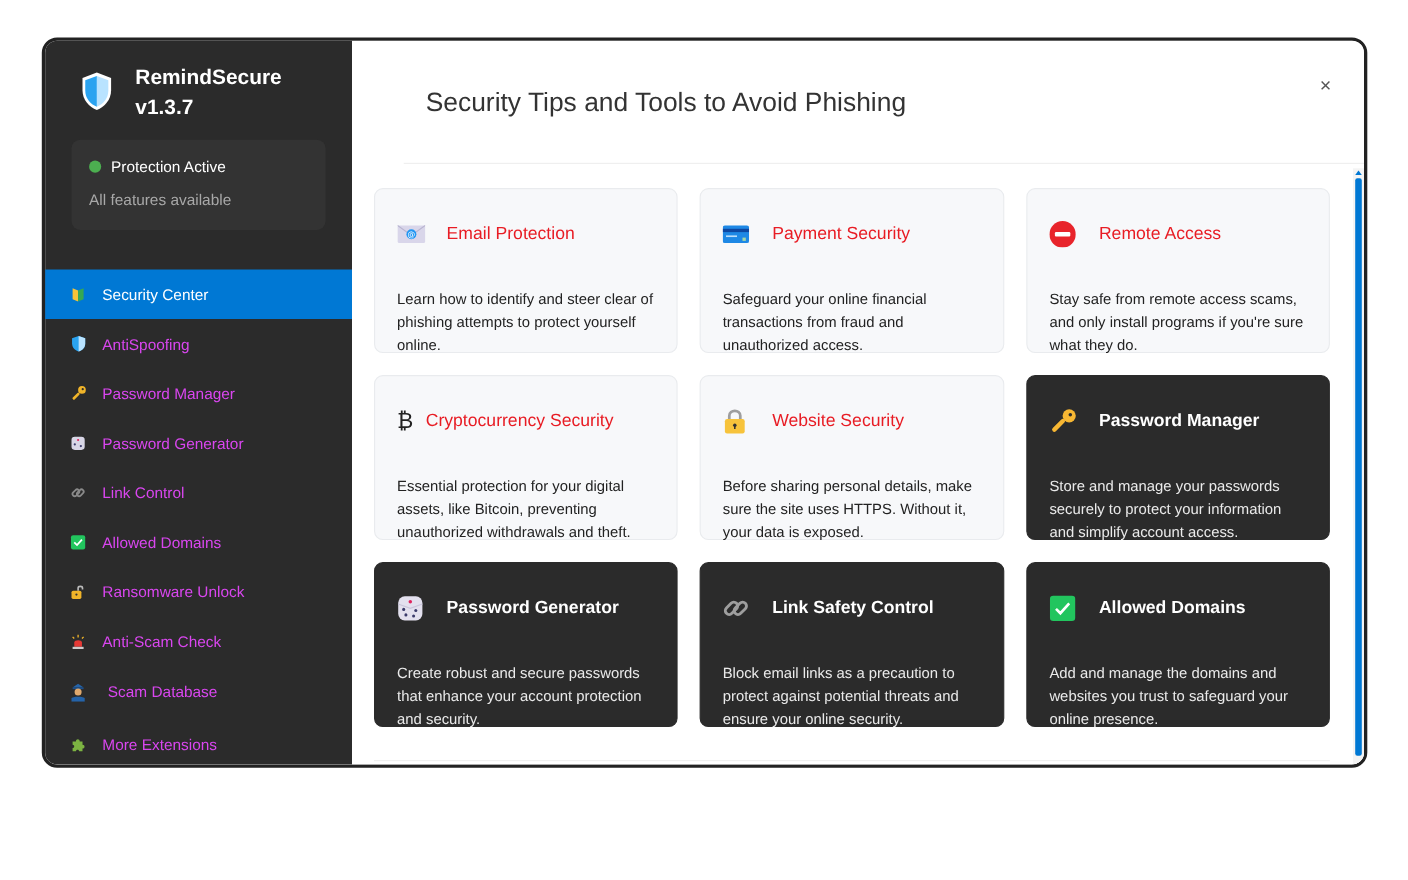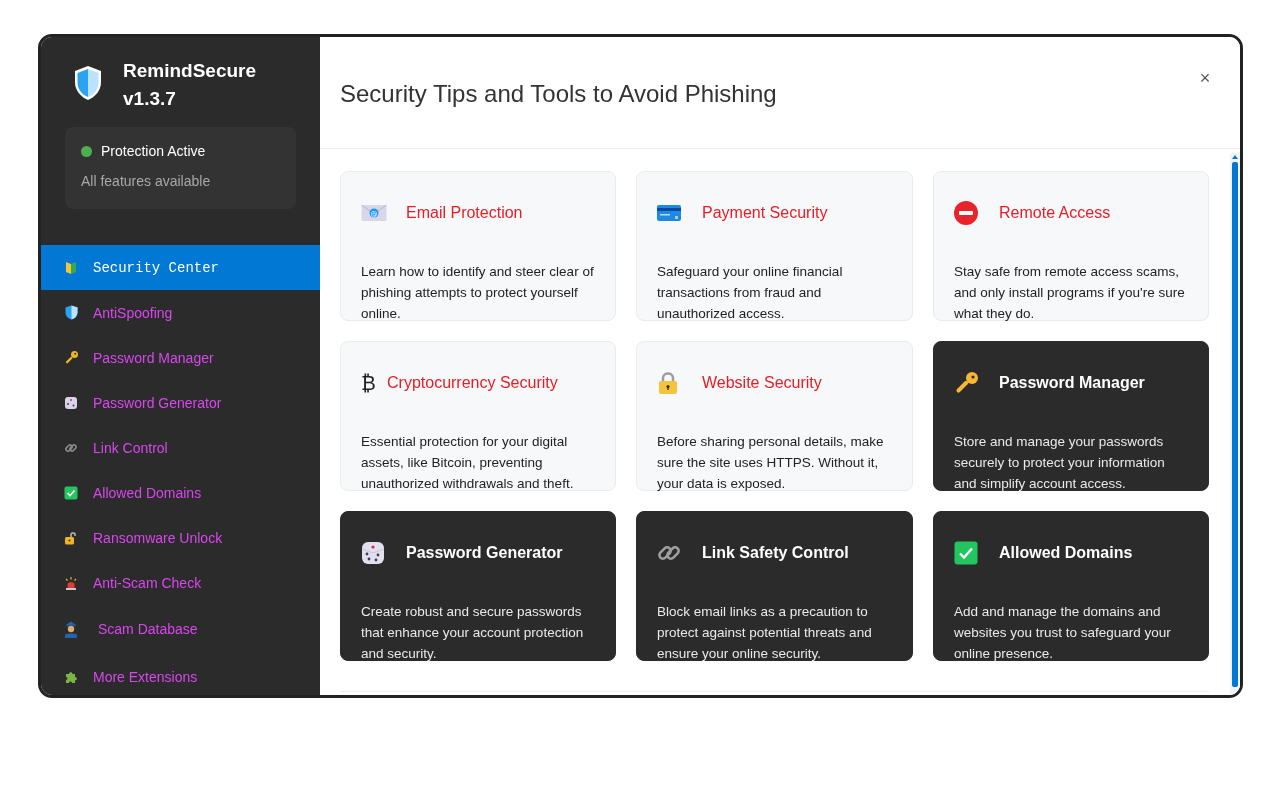--- a/index.html
+++ b/index.html
@@ -22,27 +22,27 @@
   }
   .status-line { display: flex; align-items: center; color: #fff; font-size: 14px; }
   .status-dot { width: 11px; height: 11px; border-radius: 50%; background: #4caf50; margin-right: 9px; }
   .status-sub { color: #a8a8a8; font-size: 14px; margin-top: 14px; }
 
   .nav { margin-top: 36px; }
   .nav-item {
     display: flex; align-items: center; height: 45px; padding-left: 22px;
     color: #d946ef; font-size: 14px; cursor: pointer;
   }
-  .nav-item.active { background: #0078d4; color: #fff; font-family: Liberation Mono, monospace; }
+  .nav-item.active { background: #0078d4; color: #fff; }
   .nav-icon { width: 16px; height: 16px; margin-right: 14px; display: flex; align-items: center; justify-content: center; font-size: 13px; }
   .nav-item.tall { height: 48px; text-align: right; }
 
   
   .main { flex: 1; position: relative; background: #fff; }
-  .header { height: 112px; border-bottom: 1px solid #eeeeee; position: relative; }
+  .header { height: 112px; border-bottom: 1px solid #eeeeee; position: relative; margin-left: 47px; }
   .page-title { position: absolute; left: 20px; top: 43px; font-size: 24px; color: #333; font-weight: normal; }
   .close-btn { position: absolute; right: 24px; top: 30px; width: 22px; height: 22px; color: #555; font-size: 18px; text-align: center; line-height: 22px; cursor: pointer; }
 
   .grid {
     position: absolute; left: 20px; top: 134px;
     display: grid; grid-template-columns: 276px 277px 276px; column-gap: 20px; row-gap: 20px;
   }
   .card {
     height: 150px; border-radius: 8px; padding: 30px 20px 0 20px;
     background: #f7f8fa; border: 1px solid #e9ebee; cursor: pointer;

